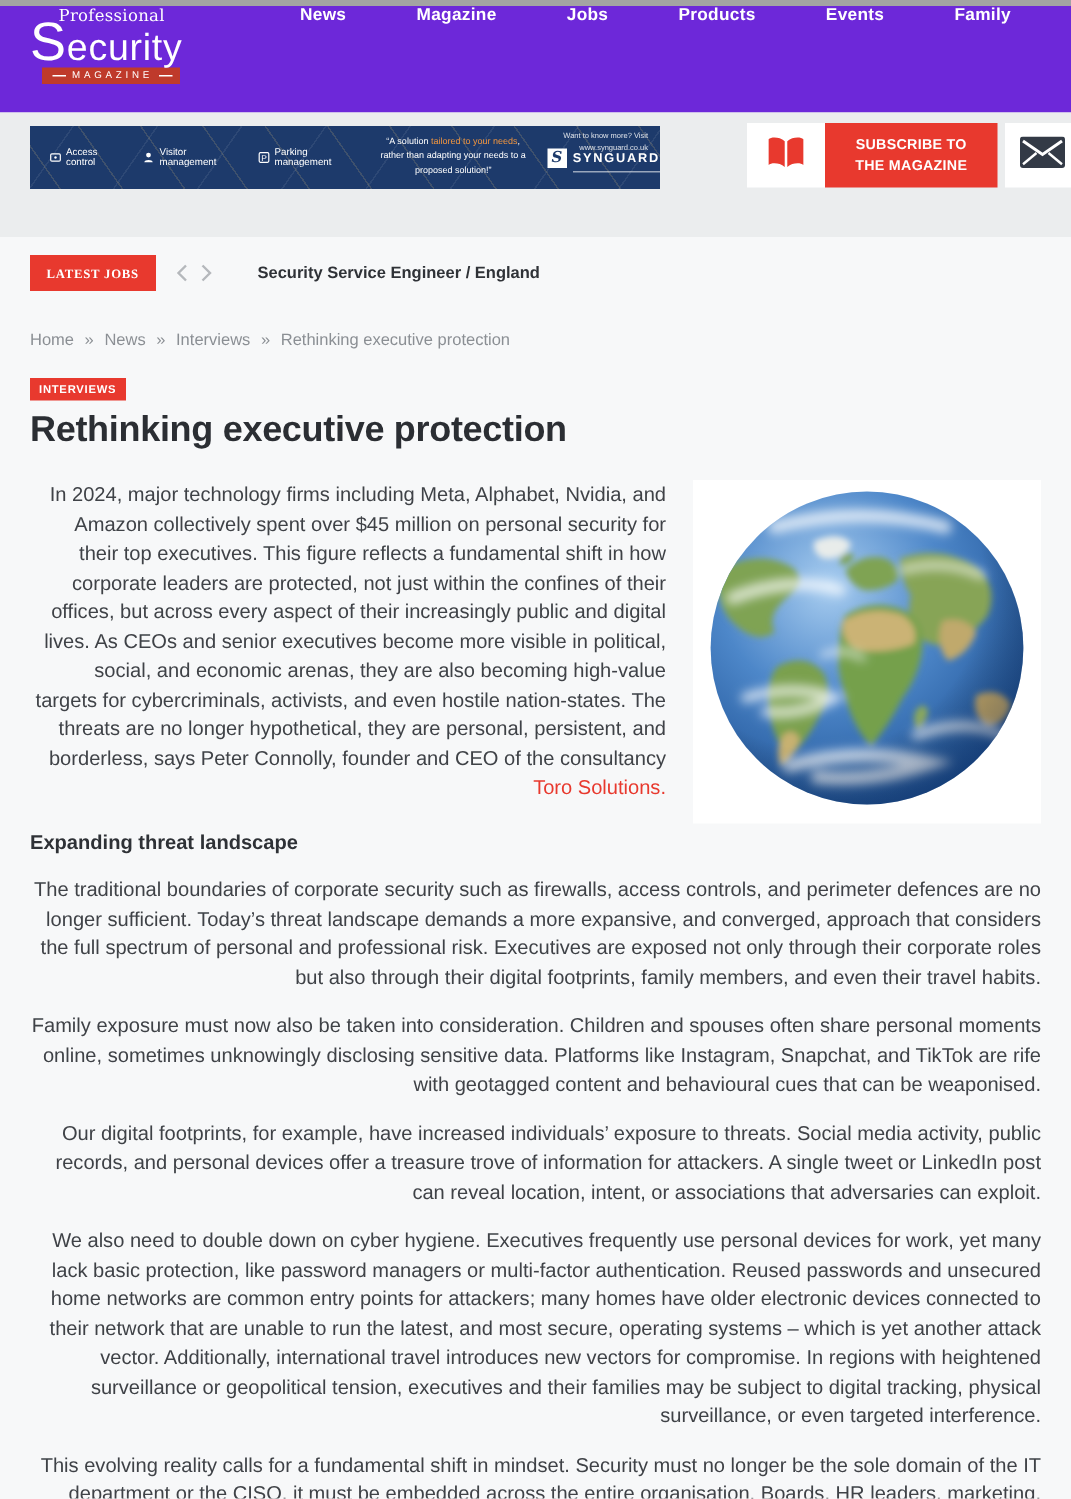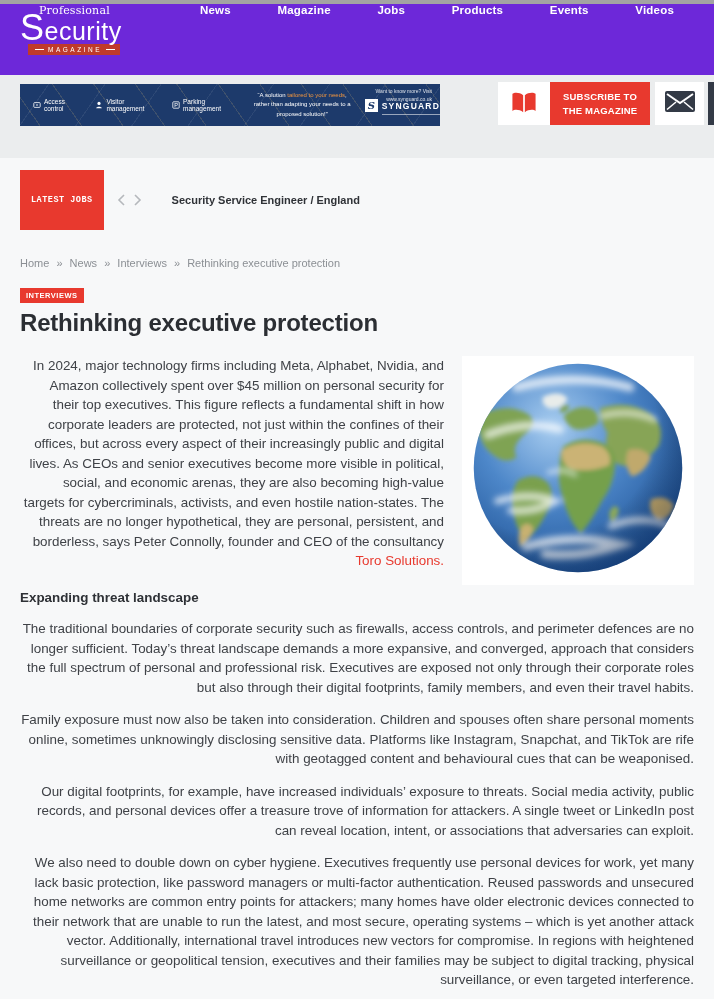--- a/index.html
+++ b/index.html
@@ -124,21 +124,21 @@
     height: 43px;
     display: flex;
     align-items: stretch;
   }
   .book-box {
     width: 52px; background: #ffffff;
     display: flex; align-items: center; justify-content: center;
     cursor: pointer;
   }
   .subscribe-btn {
-    width: 100px; background: #e8392e;
+    width: 115px; background: #e8392e;
     color: #ffffff;
     border: none;
     font-family: "Liberation Sans", sans-serif;
     font-size: 9.5px; font-weight: bold;
     line-height: 1.4;
     text-align: center;
     display: flex; flex-direction: column; align-items: center; justify-content: center;
     cursor: pointer;
     letter-spacing: 0.2px;
   }
@@ -150,24 +150,24 @@
   }
   .edge-sliver { width: 6px; margin-left: 4px; background: #333a46; cursor: pointer; }
 
   
   .page-main { padding: 0 20px; }
 
   .jobs-ticker { margin-top: 12px; display: flex; align-items: center; }
   .latest-jobs-btn {
     background: #e8392e; color: #ffffff;
     border: none;
-    font-family: Liberation Mono, monospace;
+    font-family: Liberation Serif, serif;
     font-size: 8.5px; font-weight: bold;
     letter-spacing: 0.5px;
-    padding: 25px 11px;
+    padding: 7px 11px;
     cursor: pointer;
   }
   .ticker-arrows { display: flex; gap: 7px; margin-left: 13px; }
   .ticker-arrow { cursor: pointer; display: flex; align-items: center; }
   .ticker-job {
     margin-left: 30px;
     font-size: 11px; font-weight: bold;
     color: #2f3237;
     cursor: pointer;
   }
@@ -226,21 +226,21 @@
       <span>MAGAZINE</span>
       <span class="dash"></span>
     </span>
   </div>
   <nav class="main-nav">
     <span class="nav-item">News</span>
     <span class="nav-item">Magazine</span>
     <span class="nav-item">Jobs</span>
     <span class="nav-item">Products</span>
     <span class="nav-item">Events</span>
-    <span class="nav-item">Videos</span>
+    <span class="nav-item">Family</span>
   </nav>
 </header>
 
 <div class="ad-band">
 
   <div class="ad-banner">
     <div class="banner-features">
       <span class="banner-feature">
         <span>
           <svg width="8" height="8" viewBox="0 0 10 10">

